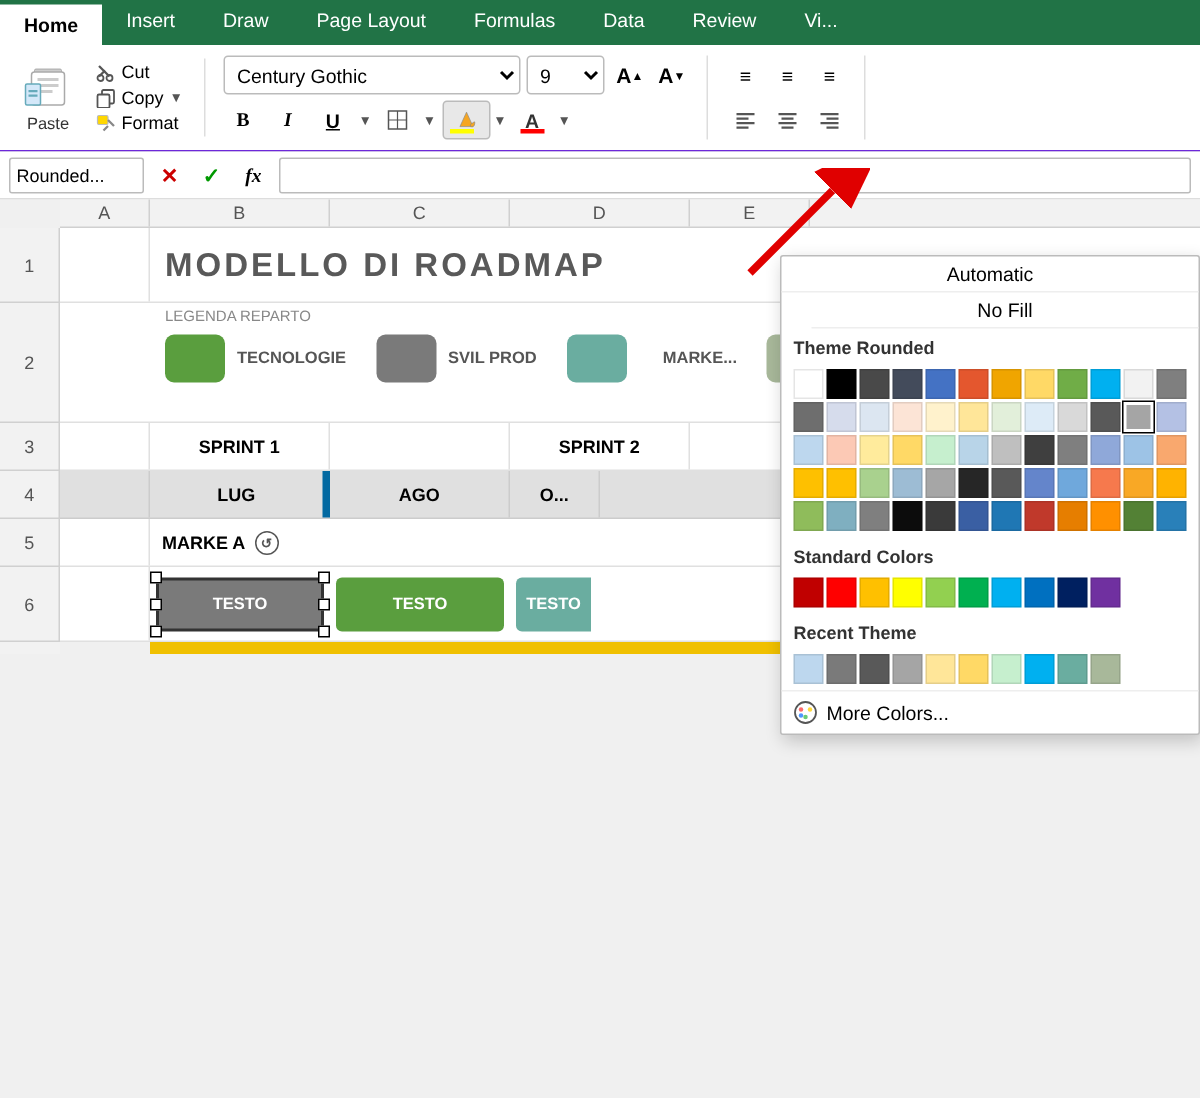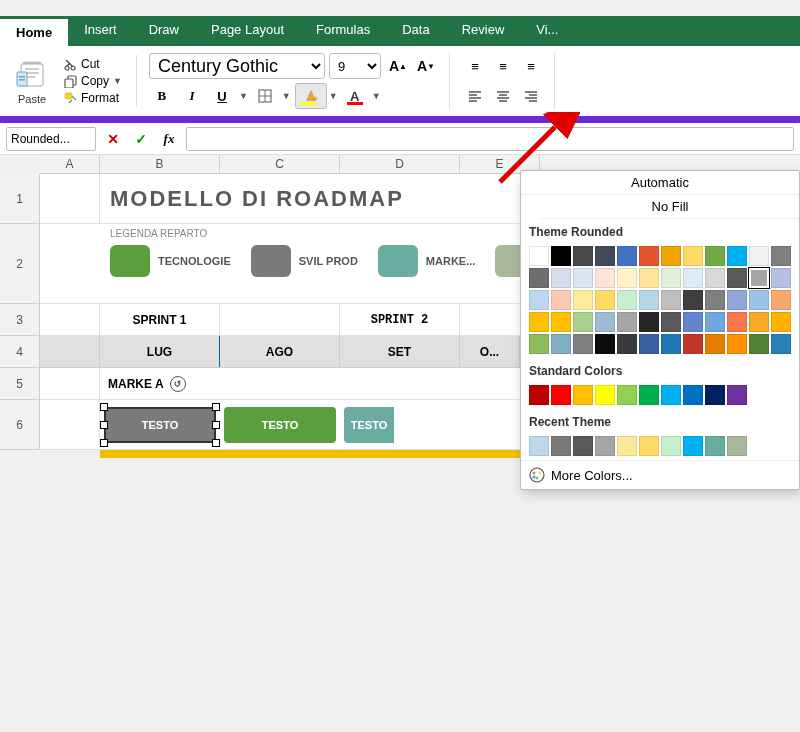--- a/index.html
+++ b/index.html
@@ -1,37 +1,37 @@
 <!DOCTYPE html>
 <html><head>
   <meta charset="utf-8">
   <style>
     * { box-sizing: border-box; margin: 0; padding: 0; }
     body { font-family: 'Segoe UI', Arial, sans-serif; font-size: 13px; background: #f0f0f0; width: 800px; height: 732px; overflow: hidden; }
 
     
-    .ribbon { background: #a3a3a3; border-bottom: 7px solid #6d28d9; margin-top: 16px; }
+    .ribbon { background: #a3a3a3; border-bottom: 1px solid #6d28d9; }
     .ribbon-tabs { display: flex; background: #217346; }
     .ribbon-tab { padding: 6px 16px; color: #fff; font-size: 13px; cursor: pointer; }
     .ribbon-tab.active { background: #fff; color: #000; font-weight: 600; border-top: 3px solid #217346; }
     .ribbon-content { display: flex; align-items: center; padding: 4px 8px; gap: 8px; background: #fff; min-height: 70px; }
 
     
     .paste-section { display: flex; flex-direction: column; align-items: center; border-right: 1px solid #ddd; padding-right: 10px; margin-right: 4px; }
     .paste-btn { display: flex; flex-direction: column; align-items: center; cursor: pointer; padding: 2px 6px; border-radius: 3px; }
     .paste-icon { width: 36px; height: 36px; display: flex; align-items: center; justify-content: center; }
     .paste-label { font-size: 11px; color: #333; }
     .cut-copy-format { display: flex; flex-direction: column; gap: 1px; }
     .small-btn { display: flex; align-items: center; gap: 4px; font-size: 12px; cursor: pointer; padding: 1px 4px; border-radius: 2px; }
 
     
     .font-section { display: flex; flex-direction: column; gap: 4px; border-right: 1px solid #ddd; padding-right: 10px; margin-right: 4px; }
     .font-row1 { display: flex; gap: 4px; align-items: center; }
     .font-row2 { display: flex; gap: 4px; align-items: center; }
-    .font-select { width: 176px; height: 26px; border: 1px solid #bbb; border-radius: 3px; font-size: 18px; padding: 0 4px; background: #fff; }
+    .font-select { width: 198px; height: 26px; border: 1px solid #bbb; border-radius: 3px; font-size: 13px; padding: 0 4px; background: #fff; }
     .size-select { width: 52px; height: 26px; border: 1px solid #bbb; border-radius: 3px; font-size: 13px; padding: 0 4px; background: #fff; }
     .icon-btn { width: 26px; height: 26px; border: 1px solid transparent; border-radius: 3px; cursor: pointer; background: #fff; display: flex; align-items: center; justify-content: center; font-weight: bold; font-size: 13px; }
     .icon-btn.bold { font-family: Georgia, serif; font-weight: bold; }
     .icon-btn.italic { font-style: italic; font-family: Georgia, serif; }
     .icon-btn.underline { text-decoration: underline; }
     .grow-shrink { display: flex; gap: 2px; }
     .fill-btn { background: #fff; border: 1px solid #bbb; border-radius: 3px; cursor: pointer; display: flex; align-items: center; gap: 2px; padding: 0 4px; height: 26px; position: relative; }
     .fill-btn.active { background: #e8e8e8; }
     .fill-color-bar { position: absolute; bottom: 3px; left: 4px; right: 10px; height: 3px; background: #ffff00; }
 
@@ -246,43 +246,42 @@
       <div style="font-size:10px;color:#888;padding:4px 70px 2px;font-family:'Century Gothic',sans-serif;">LEGENDA REPARTO</div>
       <div style="display:flex;gap:20px;padding:4px 10px;margin-left:60px;">
         <div style="display:flex;align-items:center;gap:8px;">
           <div style="width:40px;height:32px;border-radius:6px;background:#5a9e3e;"></div>
           <span style="font-size:11px;font-family:'Century Gothic',sans-serif;font-weight:bold;color:#555;">TECNOLOGIE</span>
         </div>
         <div style="display:flex;align-items:center;gap:8px;">
           <div style="width:40px;height:32px;border-radius:6px;background:#7a7a7a;"></div>
           <span style="font-size:11px;font-family:'Century Gothic',sans-serif;font-weight:bold;color:#555;">SVIL PROD</span>
         </div>
-        <div style="display:flex;align-items:center;gap:8px;">
+        <div style="display:flex;align-items:center;gap:24px;">
           <div style="width:40px;height:32px;border-radius:6px;background:#6aada0;"></div>
           <span style="font-size:11px;font-family:'Century Gothic',sans-serif;font-weight:bold;color:#555;">MARKE...</span>
         </div>
         <div style="display:flex;align-items:center;gap:8px;">
           <div style="width:40px;height:32px;border-radius:6px;background:#a8b89a;"></div>
           <span style="font-size:11px;font-family:'Century Gothic',sans-serif;font-weight:bold;color:#555;">DIV WE...</span>
         </div>
       </div>
     </div>
 
     <div style="height:32px;background:#fff;display:flex;align-items:center;border-bottom:1px solid #e0e0e0;">
       <div style="width:60px;border-right:1px solid #e0e0e0;height:100%;"></div>
       <div style="width:120px;display:flex;align-items:center;justify-content:center;font-weight:bold;font-size:12px;font-family:'Century Gothic',sans-serif;border-right:1px solid #e0e0e0;height:100%;">SPRINT 1</div>
       <div style="width:120px;height:100%;border-right:1px solid #e0e0e0;"></div>
-      <div style="width:120px;display:flex;align-items:center;justify-content:center;font-weight:bold;font-size:12px;font-family:Liberation Mono, monospace;border-right:1px solid #e0e0e0;height:100%;">SPRINT 2</div>
+      <div style="width:120px;display:flex;align-items:center;justify-content:center;font-weight:bold;font-size:12px;font-family:Liberation Sans, sans-serif;border-right:1px solid #e0e0e0;height:100%;">SPRINT 2</div>
     </div>
 
     <div style="height:32px;background:#e0e0e0;display:flex;border-bottom:1px solid #ccc;">
       <div style="width:60px;border-right:1px solid #ccc;height:100%;"></div>
-      <div style="width:120px;display:flex;align-items:center;justify-content:center;font-weight:bold;font-size:12px;font-family:'Century Gothic',sans-serif;border-right:1px solid #0369a1;height:100%;">LUG</div>
+      <div style="width:120px;display:flex;align-items:center;justify-content:center;font-weight:bold;font-size:12px;font-family:'Century Gothic',sans-serif;border-right:5px solid #0369a1;height:100%;">LUG</div>
       <div style="width:120px;display:flex;align-items:center;justify-content:center;font-weight:bold;font-size:12px;font-family:'Century Gothic',sans-serif;border-right:1px solid #ccc;height:100%;">AGO</div>
-      <div style="width:120px;display:flex;align-items:center;justify-content:center;font-weight:bold;font-size:12px;font-family:'Century Gothic',sans-serif;border-right:1px solid #ccc;height:100%;">SET</div>
       <div style="width:60px;display:flex;align-items:center;justify-content:center;font-weight:bold;font-size:12px;font-family:'Century Gothic',sans-serif;border-right:1px solid #ccc;height:100%;">O...</div>
     </div>
 
     <div style="height:32px;background:#fff;display:flex;align-items:center;border-bottom:1px solid #e0e0e0;">
       <div style="width:60px;border-right:1px solid #e0e0e0;height:100%;"></div>
       <div style="display:flex;align-items:center;padding:0 8px;gap:6px;font-weight:bold;font-size:12px;font-family:'Century Gothic',sans-serif;">
         <span>MARKE A</span>
         <span style="width:16px;height:16px;border-radius:50%;border:1.5px solid #555;display:inline-flex;align-items:center;justify-content:center;font-size:9px;color:#555;">↺</span>
       </div>
     </div>

